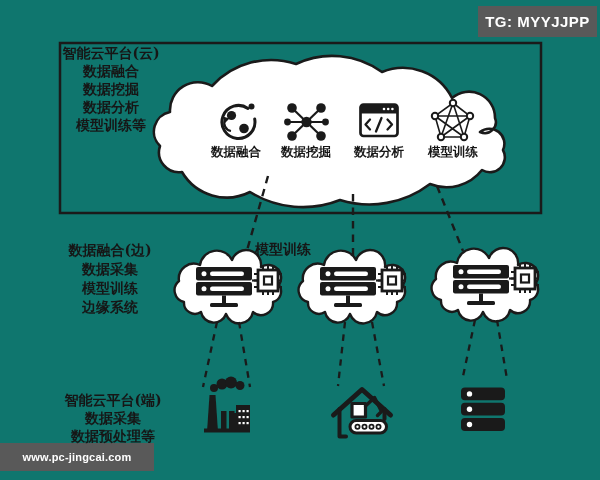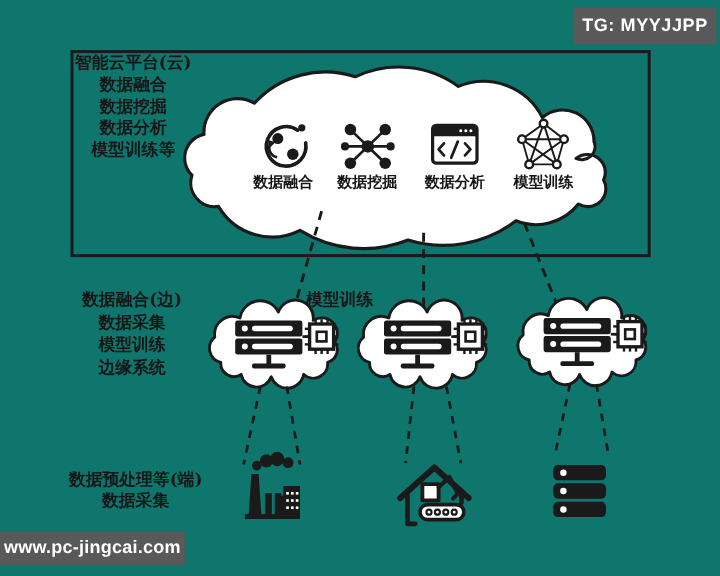--- a/index.html
+++ b/index.html
@@ -9,21 +9,21 @@
   }
   .stage svg{position:absolute;left:0;top:0;}
   .cjk{font-weight:700;color:#161616;}
   .badge{
     position:absolute;left:478px;top:6px;width:119px;height:31px;background:#595959;
     color:#ffffff;font-family:"Liberation Sans",sans-serif;font-weight:700;font-size:15px;
     line-height:31px;text-align:center;letter-spacing:.5px;
   }
   .watermark{
     position:absolute;left:0;top:443px;width:154px;height:28px;background:#595959;
-    color:#ffffff;font-family:"Liberation Sans",sans-serif;font-weight:700;font-size:15px;
+    color:#ffffff;font-family:"Liberation Sans",sans-serif;font-weight:700;font-size:11px;
     line-height:28px;text-align:center;letter-spacing:.2px;
   }
   .block{position:absolute;text-align:center;}
   .cloud-block{left:46px;top:44px;width:130px;font-size:14px;line-height:18px;}
   .edge-block{left:45px;top:241px;width:130px;font-size:14px;line-height:19px;}
   .device-block{left:38px;top:391px;width:150px;font-size:14px;line-height:18px;}
   .module-label{position:absolute;top:144px;transform:translateX(-50%);font-size:12.5px;white-space:nowrap;}
   .m0{left:236px}.m1{left:306px}.m2{left:379px}.m3{left:453px}
   .edge-server-label{position:absolute;left:283px;top:241px;transform:translateX(-50%);font-size:14px;white-space:nowrap;}
 </style>
@@ -223,17 +223,18 @@
   <div class="block edge-block cjk">
     <div>数据融合(边)</div>
     <div>数据采集</div>
     <div>模型训练</div>
     <div>边缘系统</div>
   </div>
 
   <div class="edge-server-label cjk">模型训练</div>
 
   <div class="block device-block cjk">
-    <div>数据预处理等(端)</div>
+    <div>智能云平台(端)</div>
     <div>数据采集</div>
+    <div>数据预处理等</div>
   </div>
 
 </div>
 
 </body></html>

